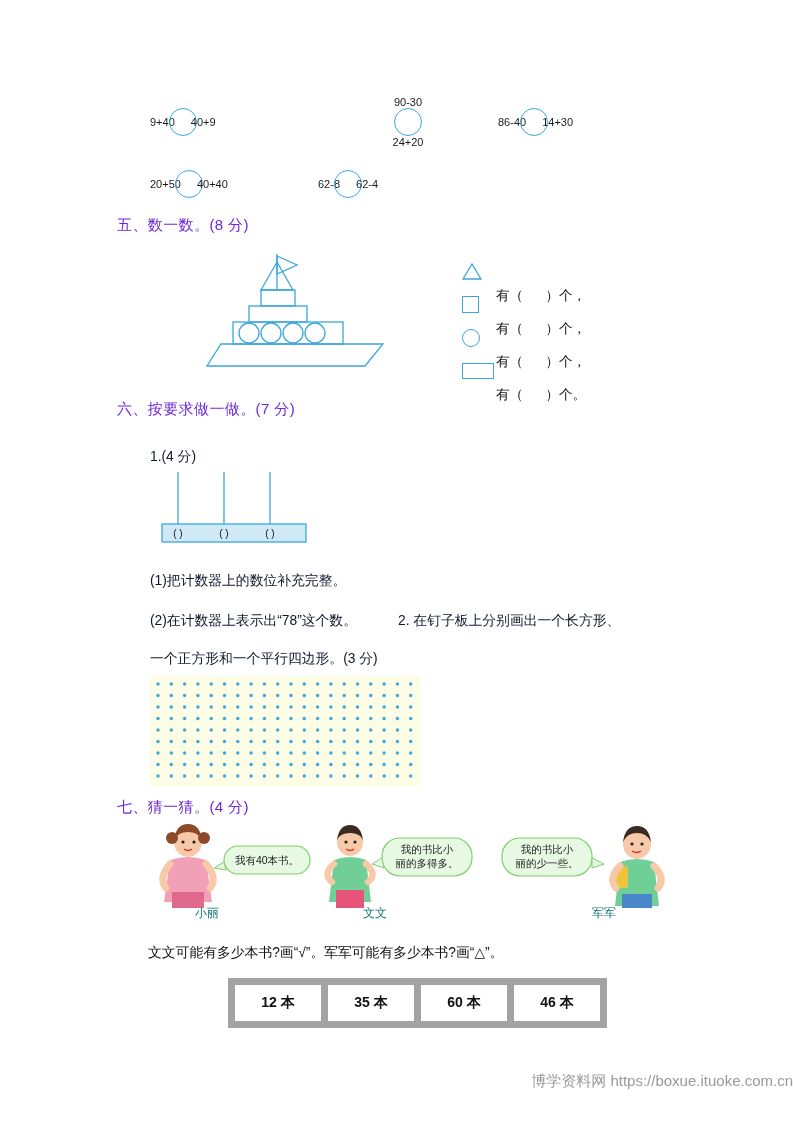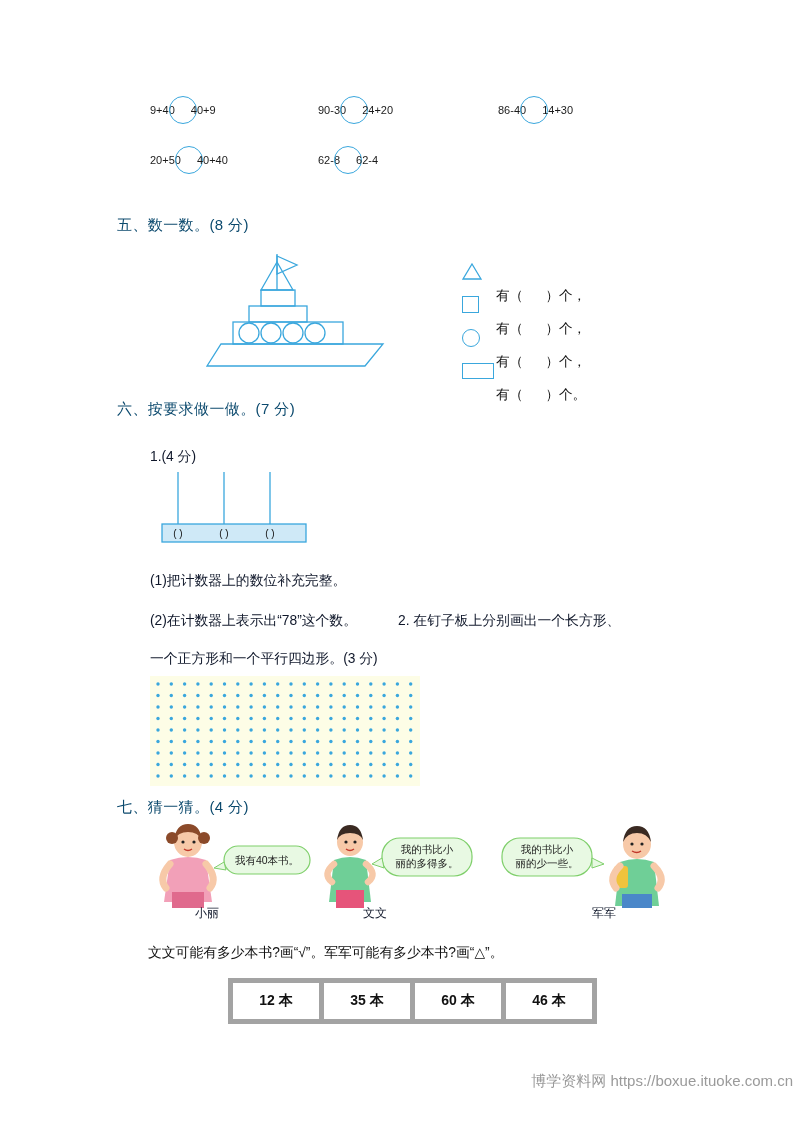--- a/index.html
+++ b/index.html
@@ -33,37 +33,37 @@
     display: flex;
     margin-bottom: 22px;
   }
   .cmp-cell {
     display: flex;
     align-items: center;
     font-size: 11px;
     color: #1a1a1a;
   }
   .cmp-cell.c1 { width: 168px; }
-  .cmp-cell.c2 { width: 180px; }
+  .cmp-cell.c2 { width: 180px; flex-direction: column; }
   .cmp-cell.c3 { width: 170px; }
   .circle-gap {
     width: 26px;
     height: 26px;
     border: 1.4px solid #3aa7dd;
     border-radius: 50%;
     margin: 0 -6px;
     flex: none;
   }
 
   
   .heading {
     position: absolute;
     font-size: 15px;
     letter-spacing: 0.4px;
-    color: #0c4a6e;
+    color: #6d28d9;
   }
 
   
   .boat {
     position: absolute;
     left: 205px;
     top: 248px;
     width: 220px;
     height: 130px;
   }
@@ -131,39 +131,39 @@
     width: 520px;
     height: 110px;
   }
   .bubble-text {
     font-size: 10.5px;
     fill: #1a1a1a;
   }
   .name-label {
     position: absolute;
     font-size: 12px;
-    color: #0f172a;
+    color: #0f766e;
   }
   .answer-line {
     position: absolute;
     left: 148px;
     top: 944px;
     font-size: 13.8px;
     white-space: nowrap;
   }
   .choice-table {
     position: absolute;
     left: 228px;
     top: 978px;
     border-collapse: collapse;
   }
   .choice-table td {
     width: 84px;
     height: 34px;
-    border: 5px solid #a3a3a3;
+    border: 7px solid #a3a3a3;
     text-align: center;
     font-size: 14px;
     font-weight: bold;
     color: #111;
   }
 
   
   .footer {
     position: absolute;
     left: 0;

